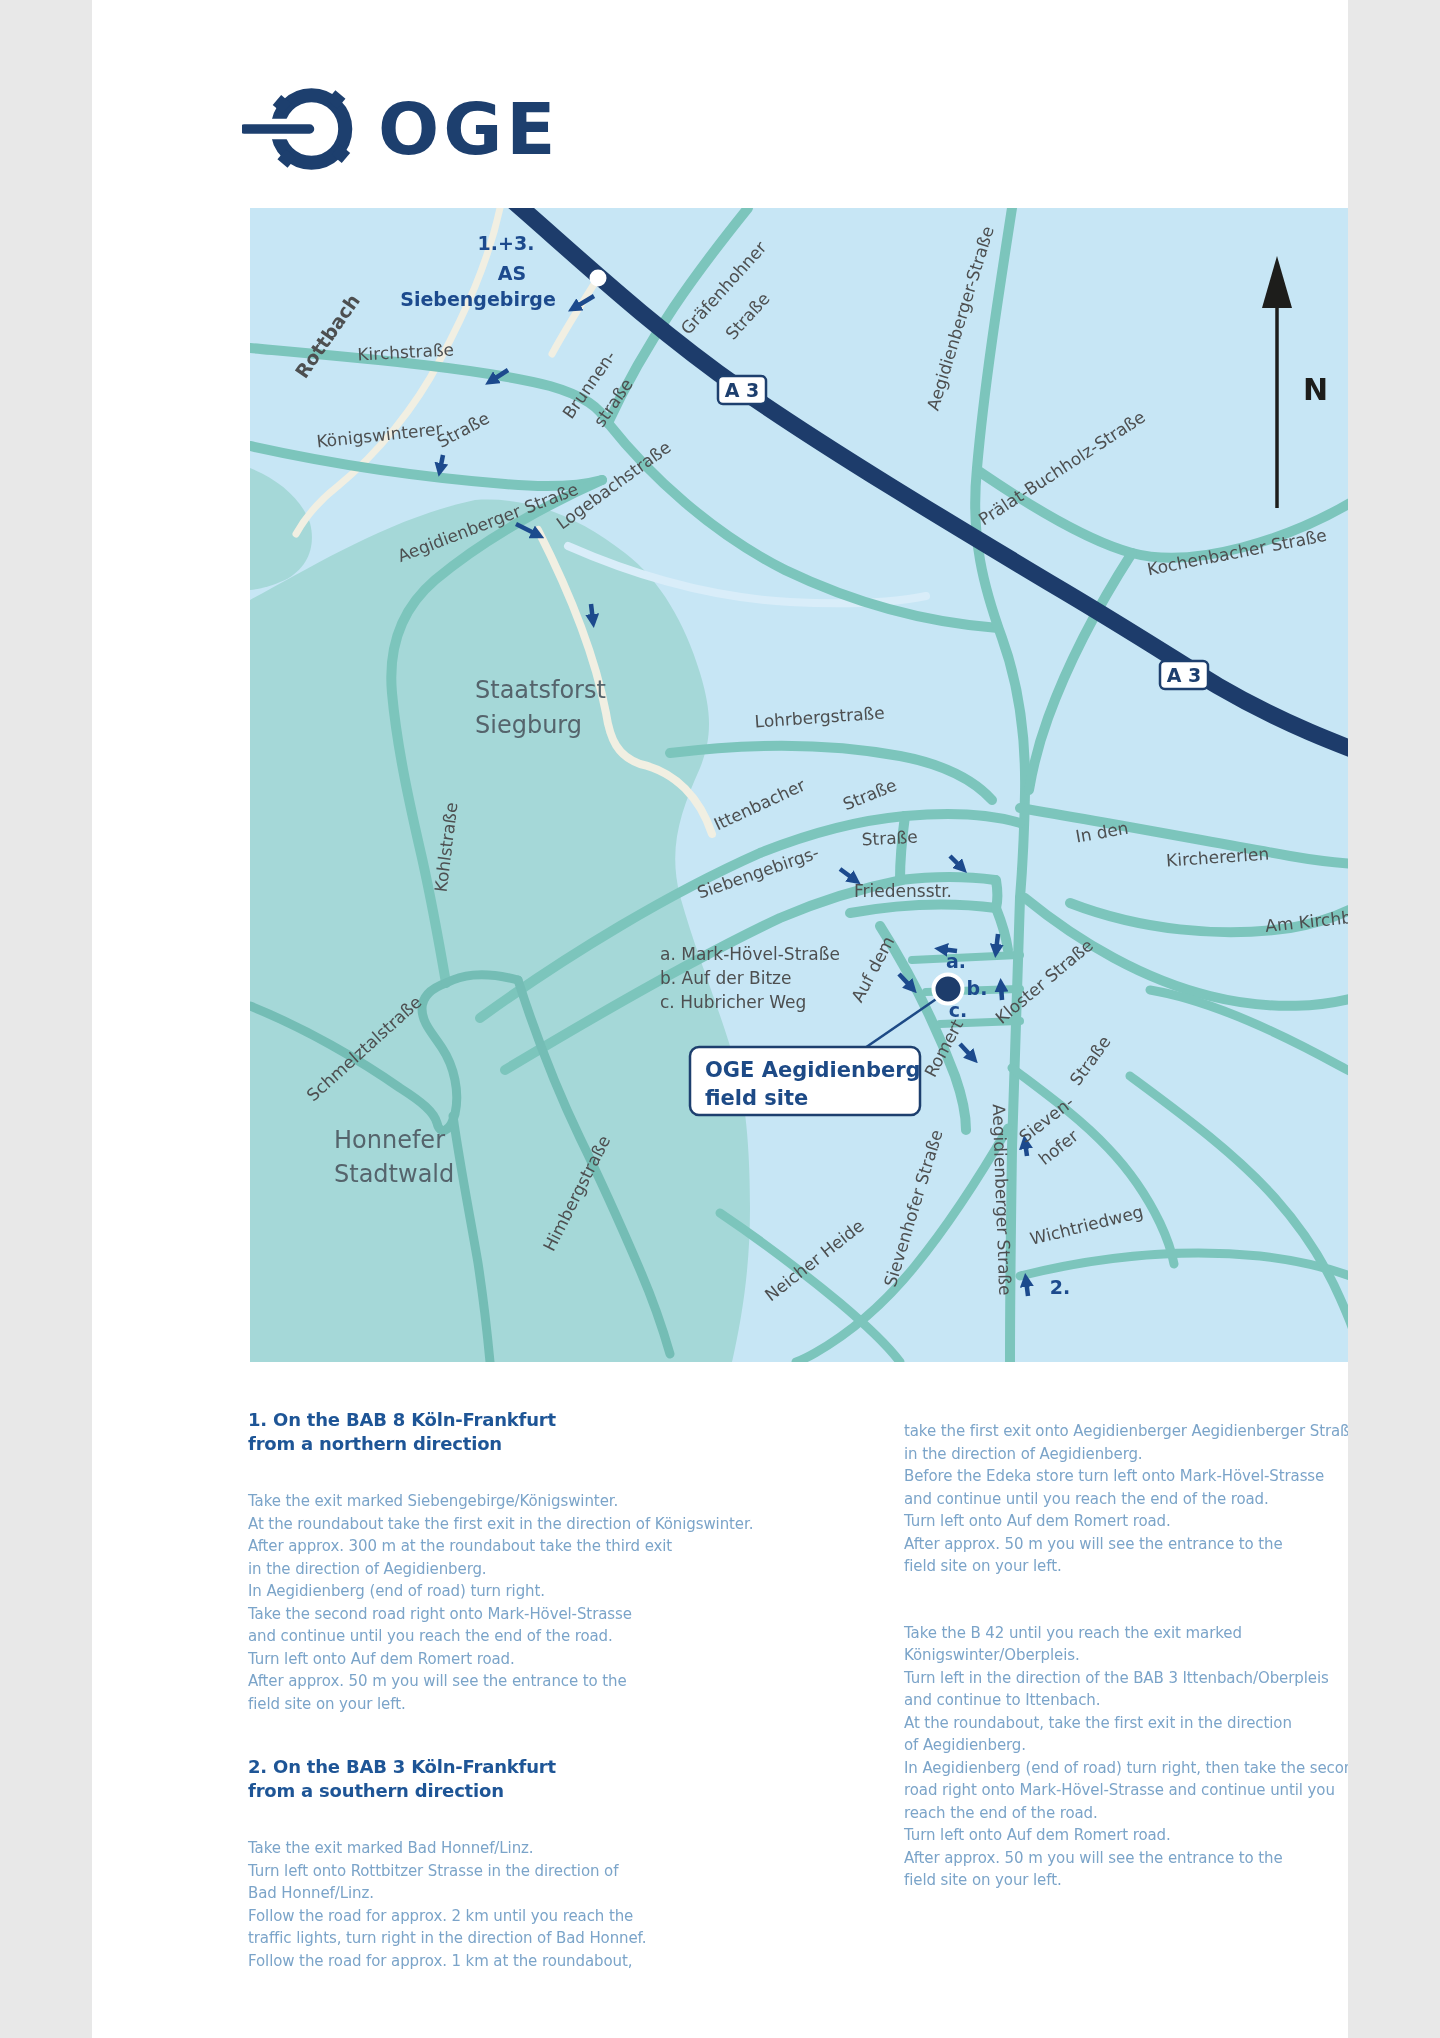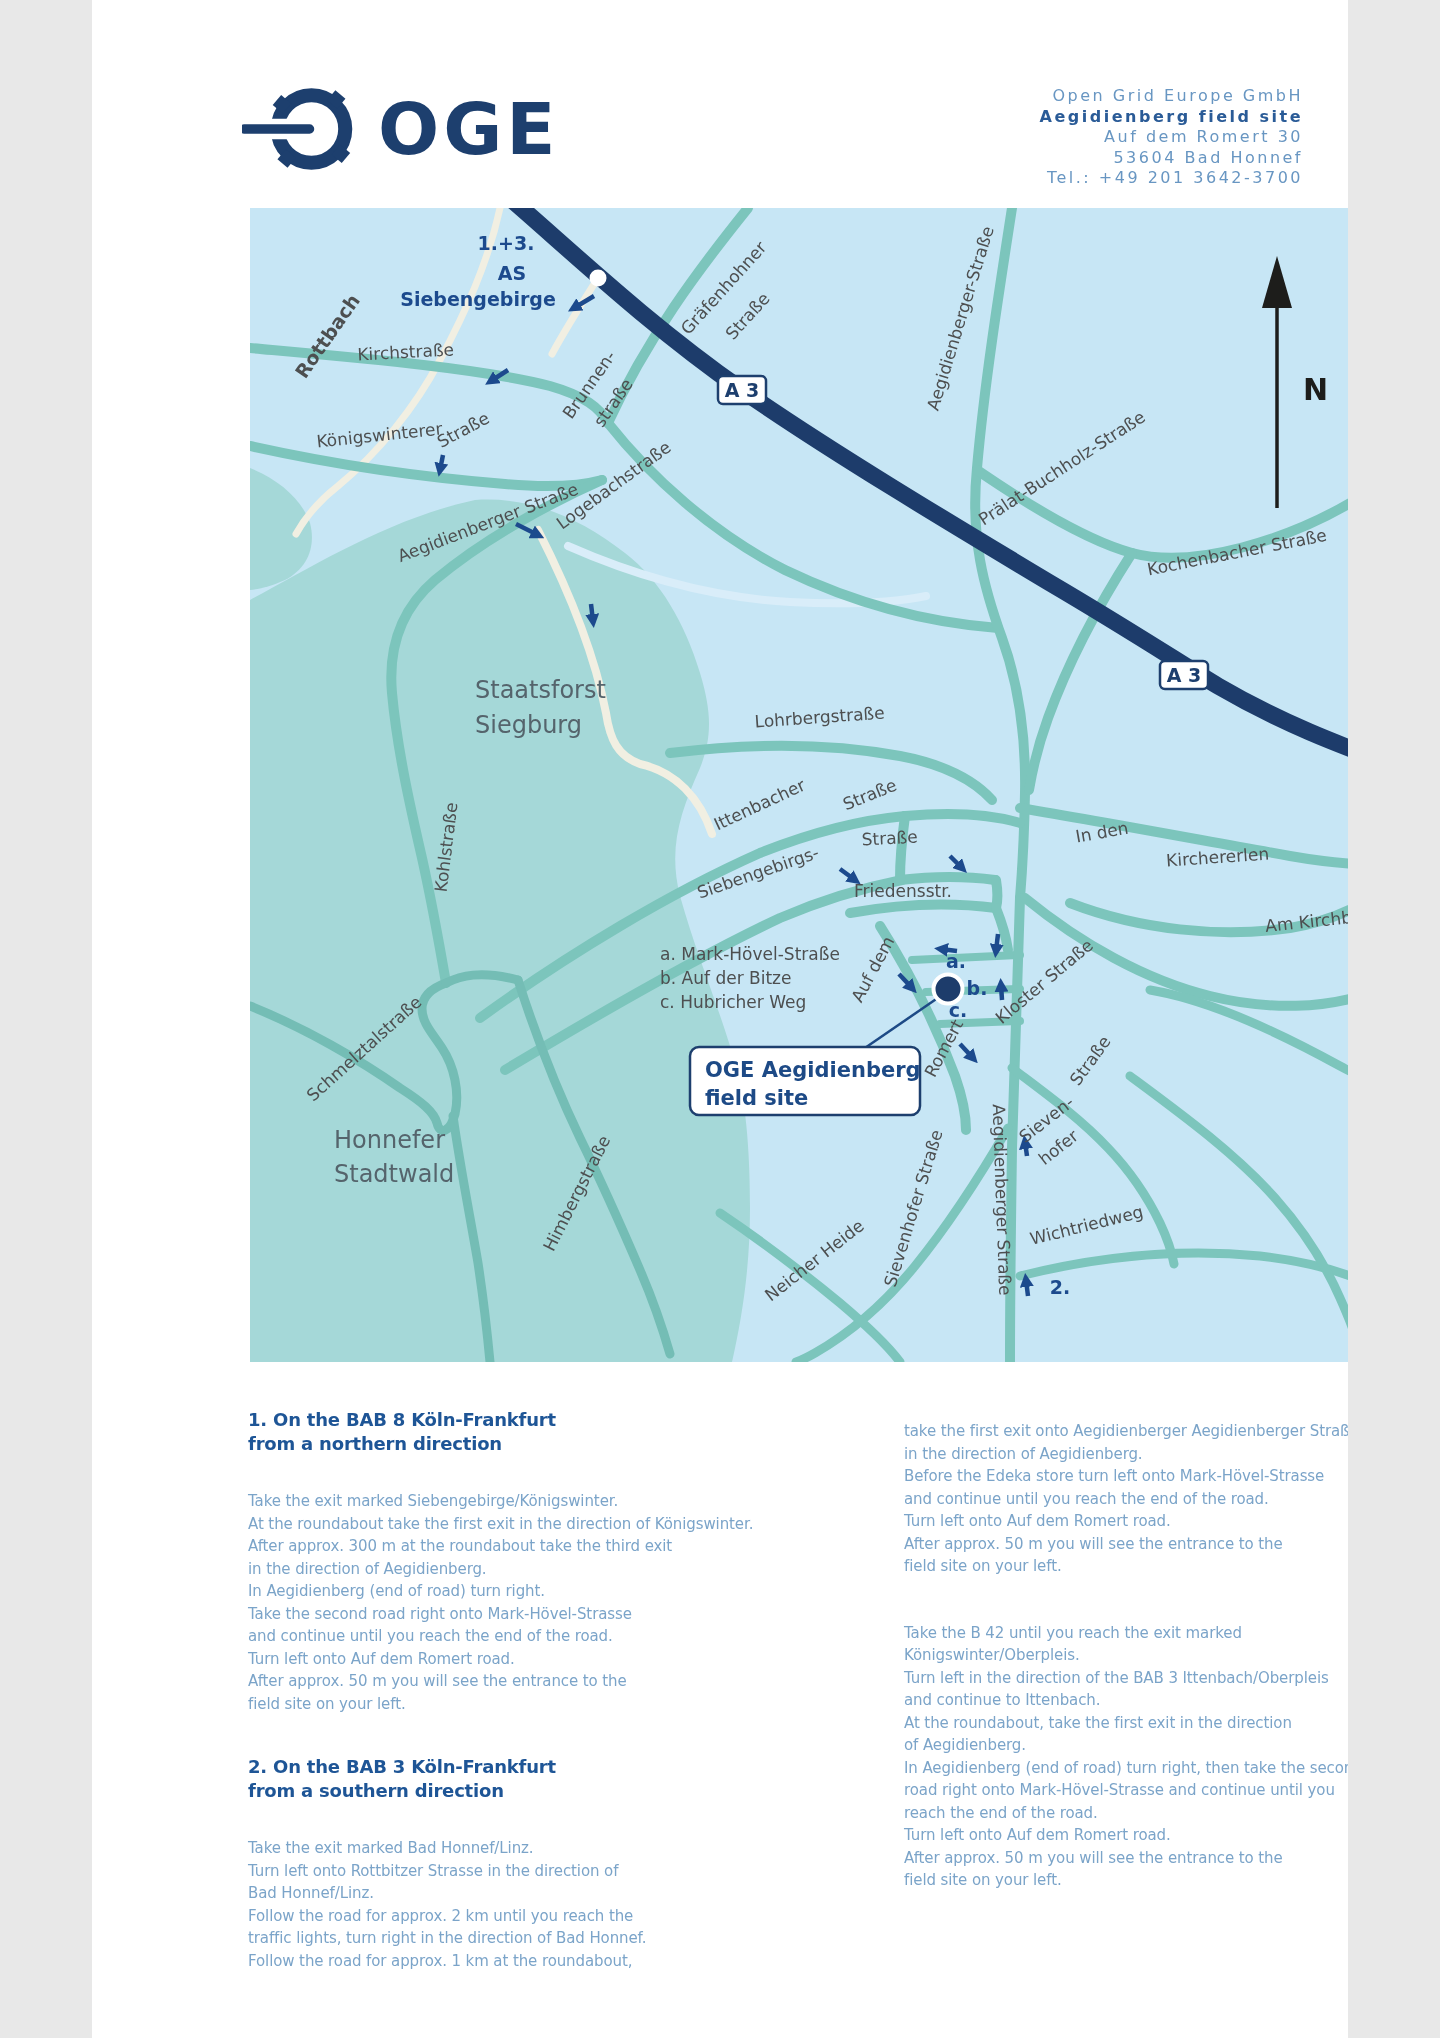--- a/index.html
+++ b/index.html
@@ -52,27 +52,20 @@
           <rect x="108" y="45" width="14" height="14" fill="#1d3f6e"></rect>
         </g>
       <g transform="rotate(220 74 52)">
           <rect x="108" y="45" width="14" height="14" fill="#1d3f6e"></rect>
         </g>
       <rect x="-6" y="44" width="86" height="16" rx="8" fill="#1d3f6e" stroke="#ffffff" stroke-width="6"></rect>
     </svg>
     <span class="logo-word">OGE</span>
   </div>
 
-  <div class="address">
-    <div>Open Grid Europe GmbH</div>
-    <div class="bold">Aegidienberg field site</div>
-    <div>Auf dem Romert 30</div>
-    <div>53604 Bad Honnef</div>
-    <div>Tel.: +49 201 3642-3700</div>
-  </div>
 
   <div class="map-wrap">
   <svg width="1152" height="1154" viewBox="0 0 1152 1154">
     <defs>
       <marker id="arr" markerUnits="userSpaceOnUse" markerWidth="14" markerHeight="14" refX="7" refY="7" orient="auto">
         <path d="M0,0 L14,7 L0,14 Z" fill="#1c4a8d"></path>
       </marker>
     </defs>
 
     <rect x="0" y="0" width="1152" height="1154" fill="#c7e6f5"></rect>

